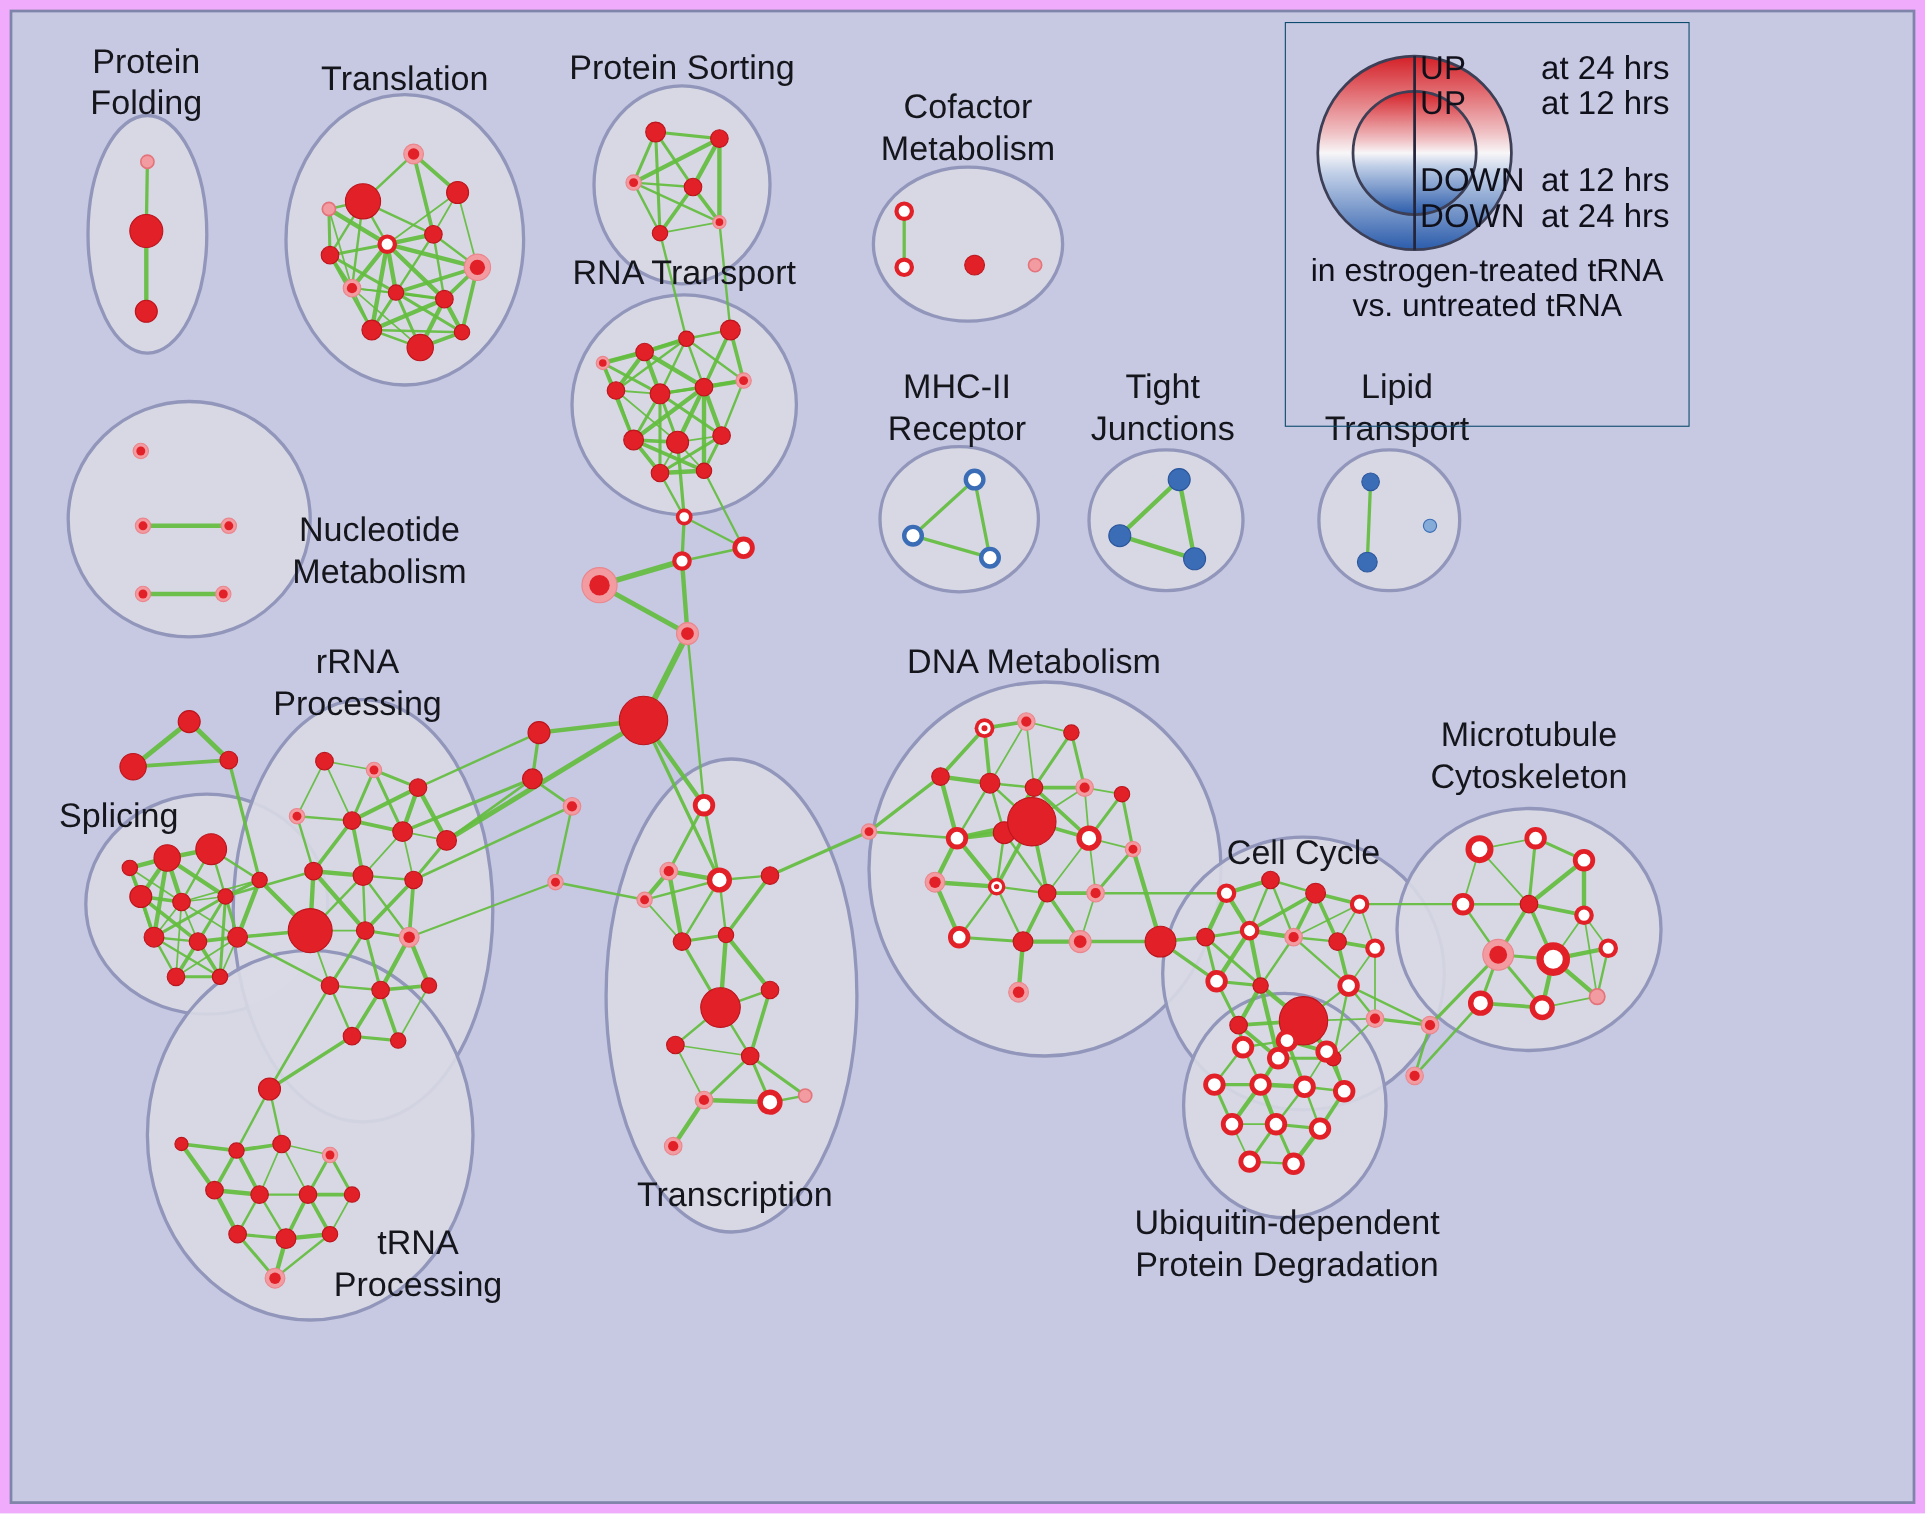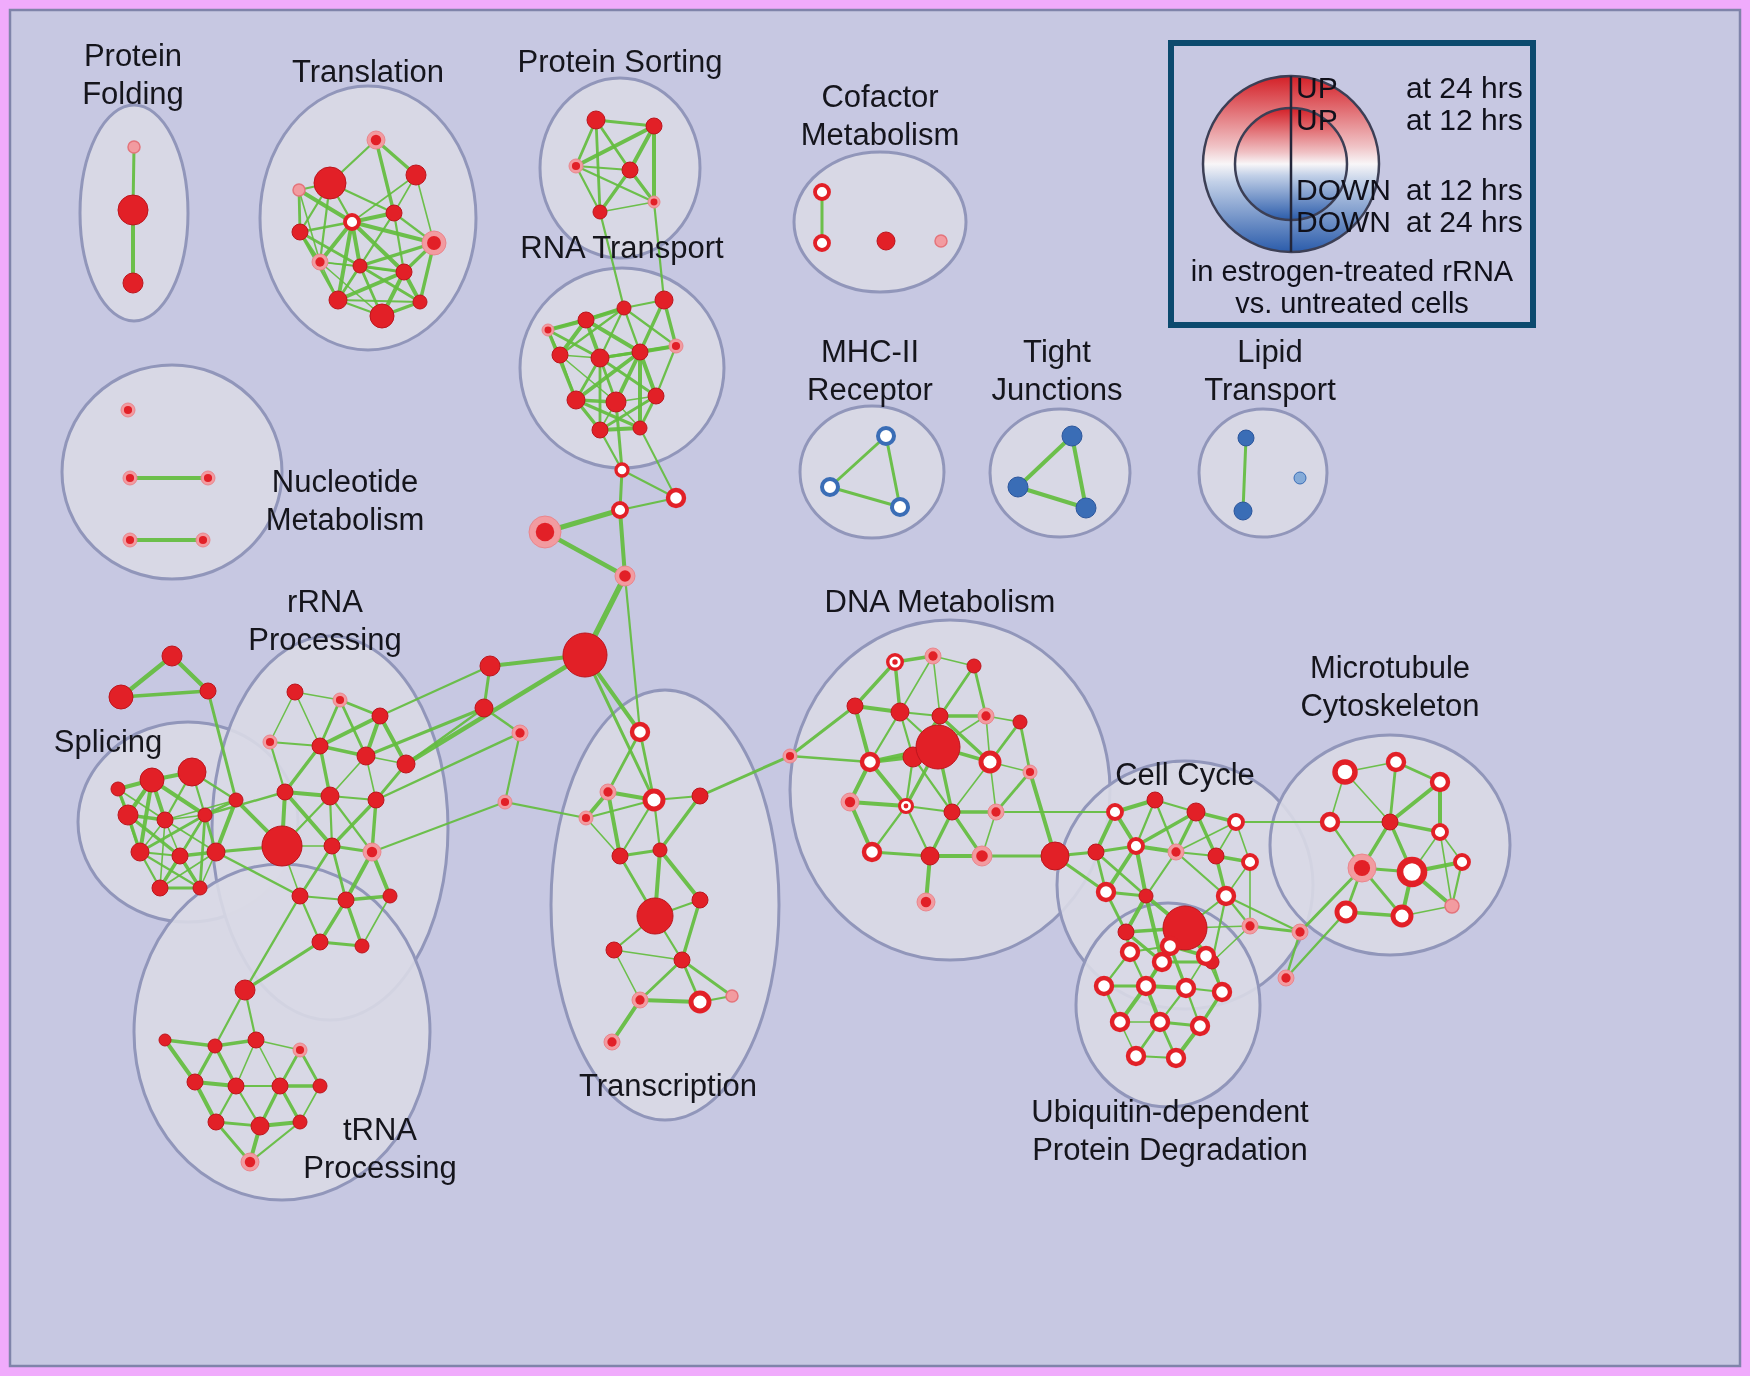--- a/index.html
+++ b/index.html
@@ -1,21 +1,21 @@
 <!DOCTYPE html>
 <html><head>
 <meta charset="utf-8">
 <style>
   html,body{margin:0;padding:0;background:#ffffff;}
   #stage{position:relative;width:1750px;height:1376px;background:#f0abfc;
          font-family:"Liberation Sans", sans-serif;}
   #net{position:absolute;left:0;top:0;}
   svg text{font-family:"Liberation Sans", sans-serif;}
-  #legend{position:absolute;left:1168px;top:40px;width:368px;height:288px;
-          border:6px solid #0c4a6e;box-sizing:border-box;background:transparent;}
+  #legend{position:absolute;left:1168px;top:20px;width:368px;height:368px;
+          border:1px solid #0c4a6e;box-sizing:border-box;background:transparent;}
   .legend-gfx{position:absolute;left:0;top:0;}
   .legend-row{position:absolute;left:0;width:100%;height:34px;font-size:30px;color:#10101a;
               line-height:34px;white-space:nowrap;}
   .lr-dir{position:absolute;left:122px;}
   .lr-time{position:absolute;left:232px;}
   .legend-foot{position:absolute;left:0;width:100%;text-align:center;font-size:29px;
                color:#10101a;line-height:32px;}
 </style>
 </head>
 <body>
@@ -765,16 +765,16 @@
       <span class="lr-time">at 12 hrs</span>
     </div>
     <div class="legend-row" style="top:127px">
       <span class="lr-dir">DOWN</span>
       <span class="lr-time">at 12 hrs</span>
     </div>
     <div class="legend-row" style="top:159px">
       <span class="lr-dir">DOWN</span>
       <span class="lr-time">at 24 hrs</span>
     </div>
-    <div class="legend-foot" style="top:209px">in estrogen-treated rRNA</div>
-    <div class="legend-foot" style="top:241px">vs. untreated cells</div>
+    <div class="legend-foot" style="top:209px">in estrogen-treated tRNA</div>
+    <div class="legend-foot" style="top:241px">vs. untreated tRNA</div>
   </div>
 </div>
 
 </body></html>

